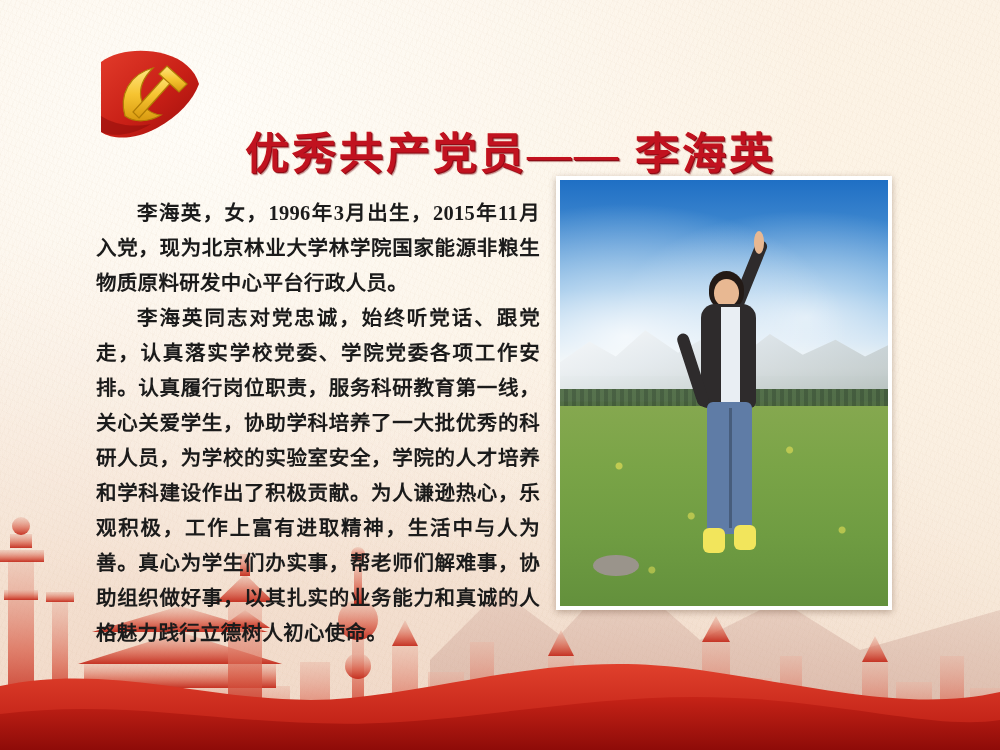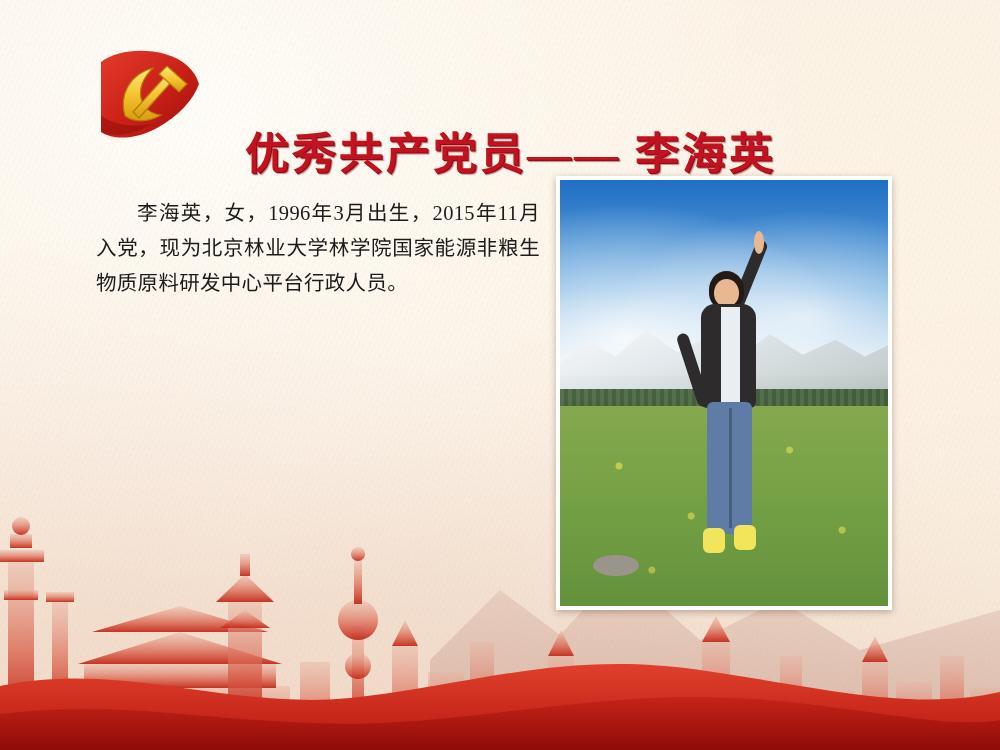--- a/index.html
+++ b/index.html
@@ -89,20 +89,21 @@
     color: #1b1b1b;
     font-size: 20.5px;
     line-height: 35px;
     text-align: justify;
     font-family: "Liberation Serif", "DejaVu Serif", serif;
     letter-spacing: .3px;
   }
   .article p {
     margin: 0 8px 0 0;
     text-indent: 2em;
+    font-weight: bold;
   }
 
   
   .photo-frame {
     position: absolute;
     left: 556px;
     top: 176px;
     width: 336px;
     height: 434px;
     background: #ffffff;
@@ -219,20 +220,21 @@
 
       <path d="M44,74 L80,34 L74,28 L38,68 Z" fill="url(#goldg)" stroke="#b07c06" stroke-width="1.2"></path>
       <path d="M72,22 L92,40 L84,48 L64,30 Z" fill="url(#goldg)" stroke="#b07c06" stroke-width="1.2"></path>
     </svg>
 
     <div class="title">优秀共产党员—— 李海英</div>
   </div>
 
   <div class="article">
     <p>李海英，女，1996年3月出生，2015年11月入党，现为北京林业大学林学院国家能源非粮生物质原料研发中心平台行政人员。</p>
+    <p>李海英同志对党忠诚，始终听党话、跟党走，认真落实学校党委、学院党委各项工作安排。认真履行岗位职责，服务科研教育第一线，关心关爱学生，协助学科培养了一大批优秀的科研人员，为学校的实验室安全，学院的人才培养和学科建设作出了积极贡献。为人谦逊热心，乐观积极，工作上富有进取精神，生活中与人为善。真心为学生们办实事，帮老师们解难事，协助组织做好事，以其扎实的业务能力和真诚的人格魅力践行立德树人初心使命。</p>
   </div>
 
   <div class="photo-frame">
     <div class="photo">
       <div class="sky-haze"></div>
       <div class="mountains"></div>
       <div class="treeline"></div>
       <div class="meadow"></div>
       <div class="person">
         <div class="p-armup"></div>

